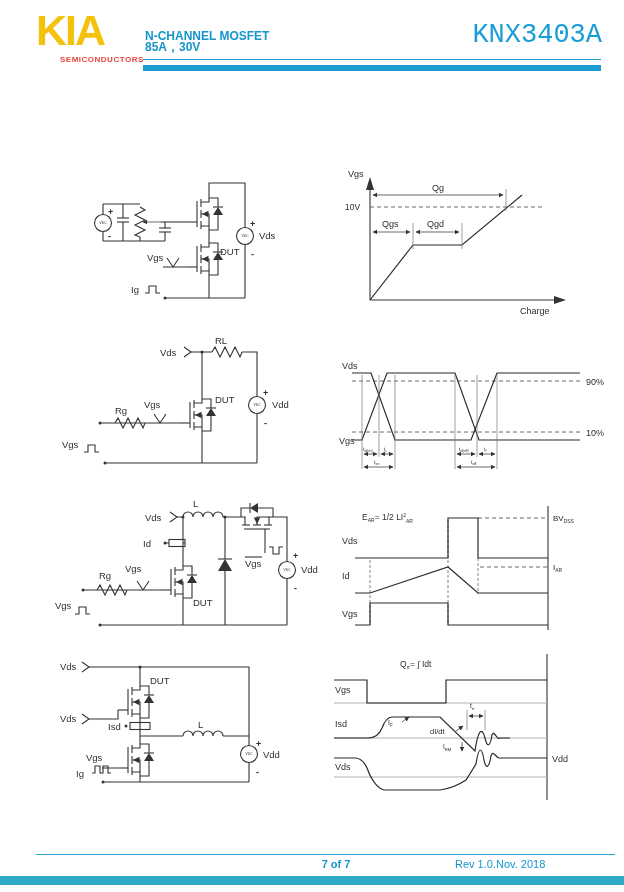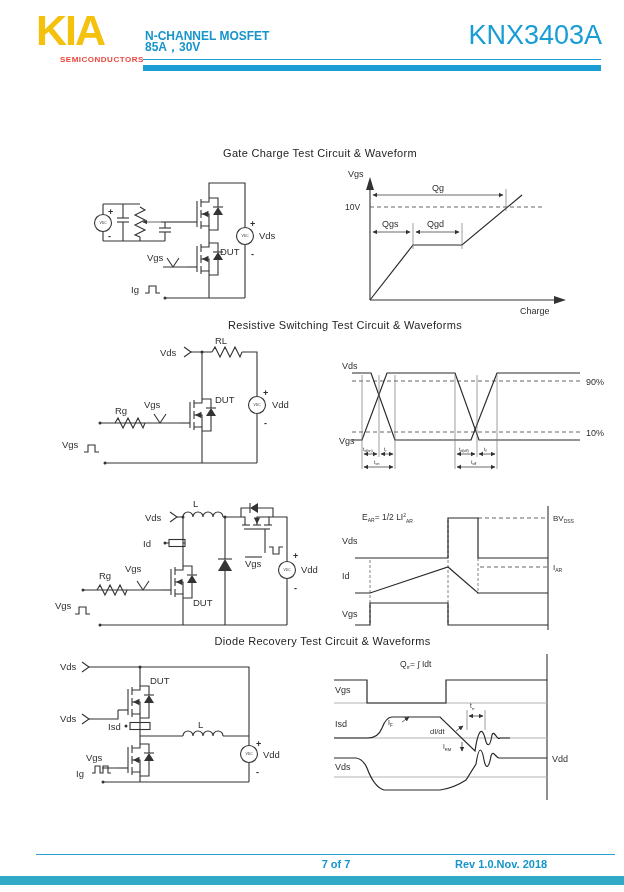--- a/index.html
+++ b/index.html
@@ -4,29 +4,29 @@
 <style>
   html,body{margin:0;padding:0;background:#fff;}
   .page{position:relative;width:624px;height:892px;background:#fff;overflow:hidden;
         font-family:"Liberation Sans","DejaVu Sans",sans-serif;}
   .abs{position:absolute;}
   
   .logo-kia{left:36px;top:6px;font-size:43px;font-weight:bold;letter-spacing:-2px;color:#f4c20d;}
   .logo-sub{left:37px;top:55px;font-size:8px;font-weight:bold;letter-spacing:.5px;color:#e8473e;padding-left:23px;}
   .hdr-rating{left:145px;top:11px;font-size:12px;font-weight:bold;color:#1695cb;margin-top:28px;}
   .hdr-device{left:145px;top:29px;font-size:12px;font-weight:bold;color:#1695cb;}
-  .hdr-part{right:22px;top:20px;font-size:27px;color:#189dd5;}
+  .hdr-part{right:22px;top:20px;font-size:27px;color:#189dd5;font-family:Liberation Mono, monospace;}
   .rule-thin{left:143px;top:59px;width:458px;height:1px;background:#1b9cd2;}
   .rule-thick{left:143px;top:65px;width:458px;height:6px;background:#1b9cd2;}
   
   .sec-title{font-size:11px;color:#242424;text-align:center;letter-spacing:.3px;}
   
   .foot-rule{left:36px;top:854px;width:579px;height:1px;background:#2b9fd0;}
   .foot-page{left:0;top:858px;width:624px;text-align:center;font-size:11px;font-weight:bold;color:#1695cb;padding-left:24px;}
-  .foot-rev{left:455px;top:858px;font-size:11px;font-weight:bold;color:#1695cb;}
+  .foot-rev{left:455px;top:858px;font-size:11px;font-weight:normal;color:#1695cb;}
   .bottom-bar{left:0;top:876px;width:624px;height:9px;background:#2fa9c6;}
   svg text{font-family:"Liberation Sans","DejaVu Sans",sans-serif;fill:#2e2e2e;}
   .sch{stroke:#333;fill:none;stroke-width:1.1;}
   .trace{stroke:#2b2b2b;fill:none;stroke-width:1.2;}
   .dash{stroke:#555;fill:none;stroke-width:.9;stroke-dasharray:4,3;}
   .dashv{stroke:#666;fill:none;stroke-width:.8;stroke-dasharray:3,2;}
   .gray{stroke:#b2b2b2;fill:none;stroke-width:1;}
   .tick{stroke:#777;fill:none;stroke-width:.7;}
   .meas{stroke:#444;fill:none;stroke-width:.8;}
 </style>
@@ -79,23 +79,20 @@
   <header>
     <div class="abs logo-kia">KIA</div>
     <div class="abs logo-sub">SEMICONDUCTORS</div>
     <div class="abs hdr-rating">85A，30V</div>
     <div class="abs hdr-device">N-CHANNEL MOSFET</div>
     <div class="abs hdr-part">KNX3403A</div>
     <div class="abs rule-thin"></div>
     <div class="abs rule-thick"></div>
   </header>
 
-  <div class="abs sec-title" style="left:170px;top:147px;width:300px">Gate Charge Test Circuit &amp; Waveform</div>
-  <div class="abs sec-title" style="left:195px;top:319px;width:300px">Resistive Switching Test Circuit &amp; Waveforms</div>
-  <div class="abs sec-title" style="left:175px;top:635px;width:295px">Diode Recovery Test Circuit &amp; Waveforms</div>
 
   <svg class="abs" style="left:75px;top:165px" width="250" height="150" viewBox="0 0 250 150">
     <g>
       <path class="sch" d="M28,39 H65 M28,76 H90 M28,39 V49 M28,67 V76"></path>
       <line class="sch" x1="48" y1="39" x2="48" y2="53"></line>
         <line class="sch" x1="48" y1="57" x2="48" y2="76"></line>
       <g transform="translate(42,53)">
           <line class="sch" x1="0" y1="0" x2="12" y2="0"></line>
           <line class="sch" x1="0" y1="4" x2="12" y2="4"></line>
         </g>

